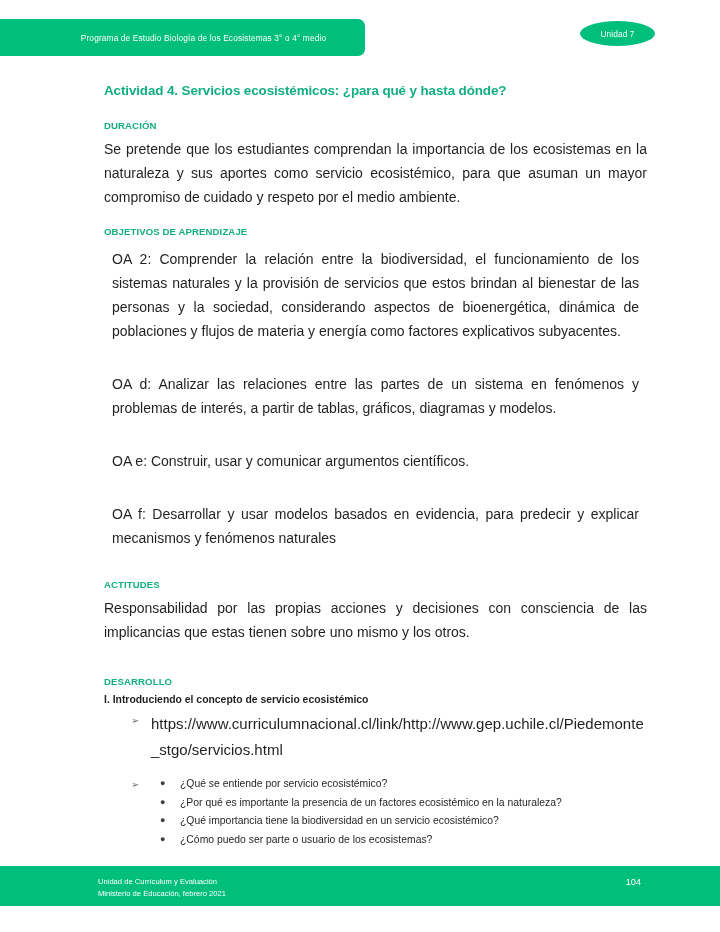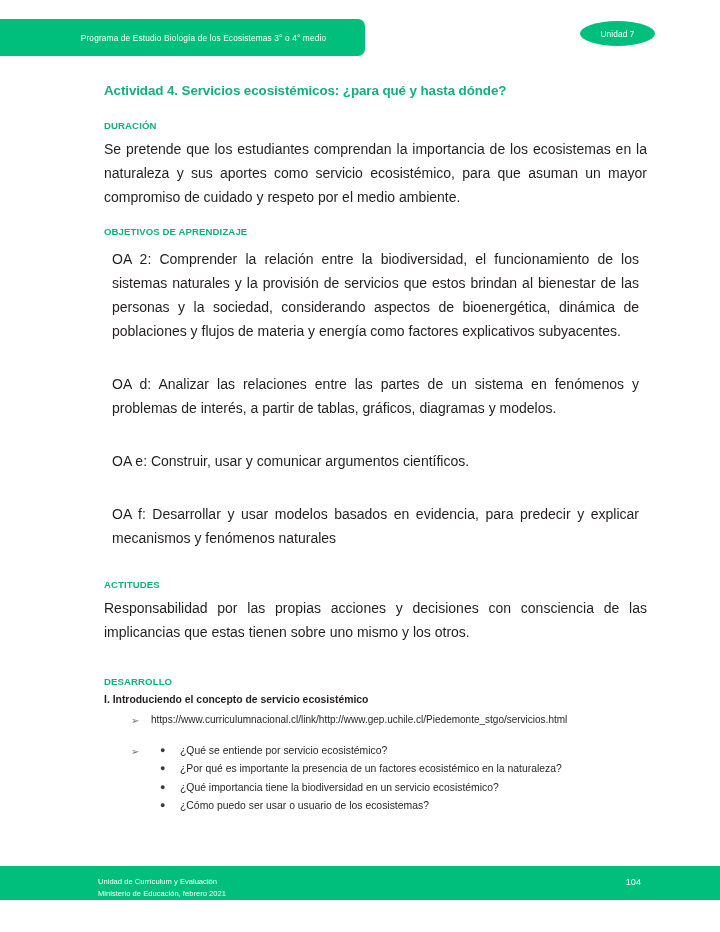--- a/index.html
+++ b/index.html
@@ -156,34 +156,34 @@
   .dot-item .dot-glyph {
     position: absolute;
     left: 56px;
     top: 0;
     font-size: 9px;
     color: #3b3b3b;
     line-height: 1.95;
   }
 
   .url-line {
-    font-size: 10px;
+    font-size: 15px;
     line-height: 1.72;
     color: #231f20;
     word-break: break-all;
     text-align: left;
   }
 
   
   .page-footer {
     position: absolute;
     left: 0;
     top: 866px;
     width: 720px;
-    height: 34px;
+    height: 40px;
     background: #00bf7d;
   }
   .footer-inner {
     position: absolute;
     left: 98px;
     top: 10px;
     width: 543px;
     display: flex;
     justify-content: space-between;
     align-items: flex-start;
@@ -272,21 +272,21 @@
       <li class="dot-item">
         <span class="dot-glyph">●</span>
         <span>¿Por qué es importante la presencia de un factores ecosistémico en la naturaleza?</span>
       </li>
       <li class="dot-item">
         <span class="dot-glyph">●</span>
         <span>¿Qué importancia tiene la biodiversidad en un servicio ecosistémico?</span>
       </li>
       <li class="dot-item">
         <span class="dot-glyph">●</span>
-        <span>¿Cómo puedo ser usar o usuario de los ecosistemas?</span>
+        <span>¿Cómo puedo ser parte o usuario de los ecosistemas?</span>
       </li>
     </ul>
   </div>
 
 </div>
 
 <div class="page-footer">
   <div class="footer-inner">
     <div>
       <div class="footer-left">Unidad de Currículum y Evaluación</div>

